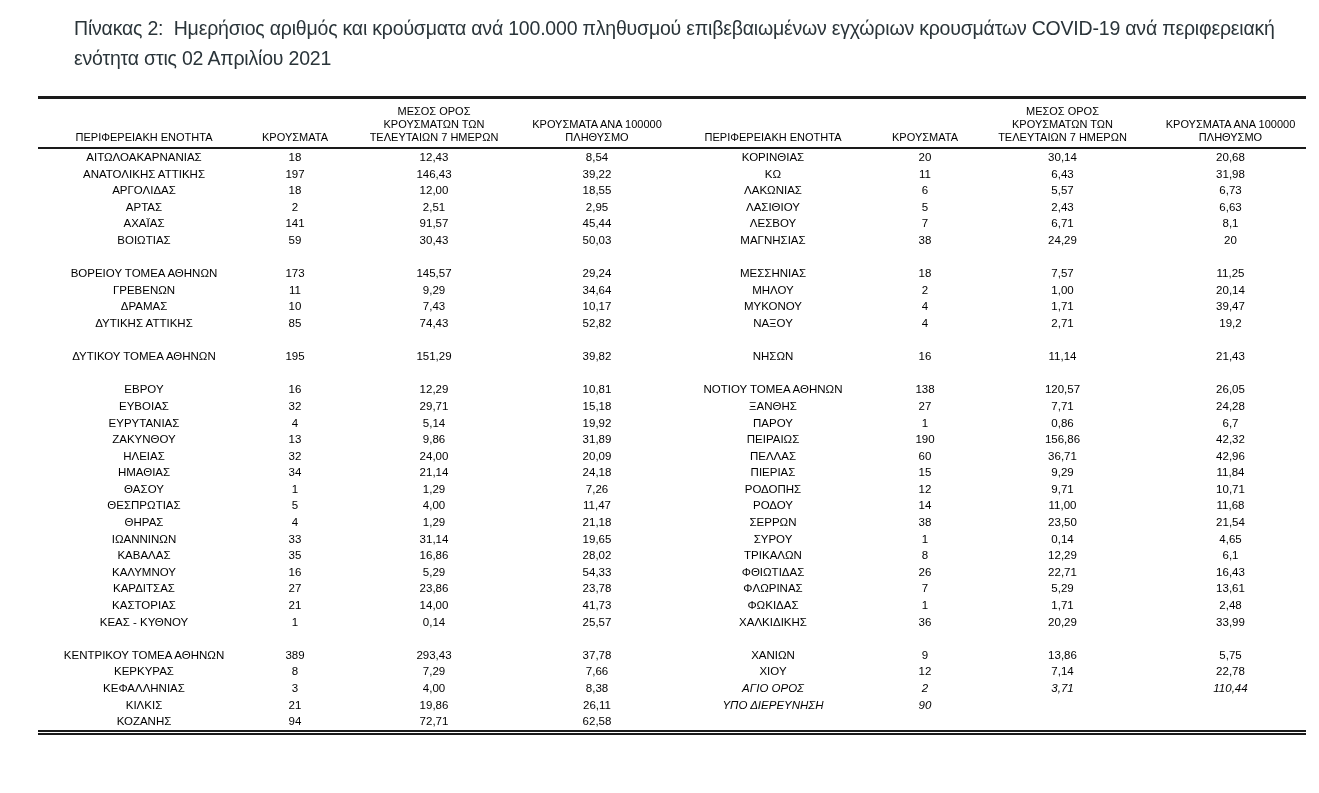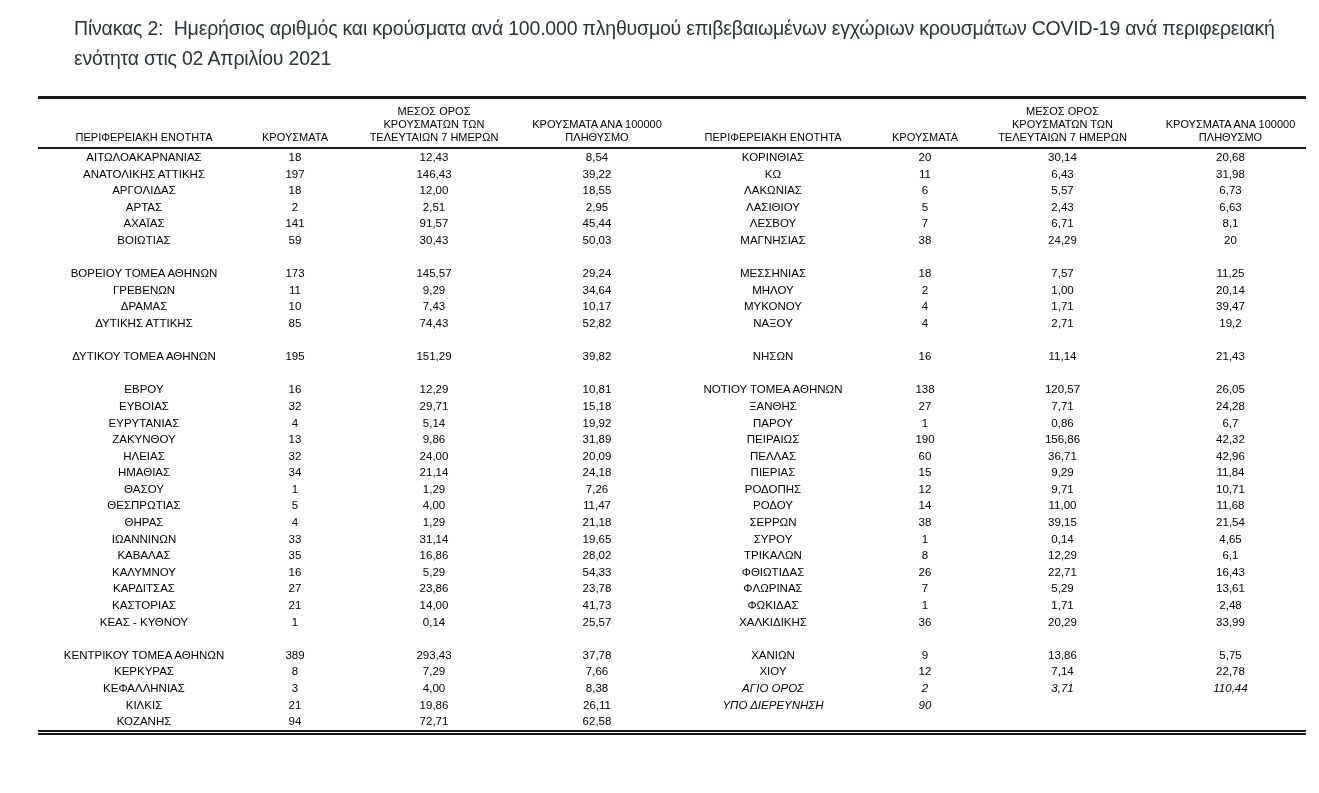--- a/index.html
+++ b/index.html
@@ -292,21 +292,21 @@
           <td>11,00</td>
           <td>11,68</td>
         </tr>
         <tr>
           <td>ΘΗΡΑΣ</td>
           <td>4</td>
           <td>1,29</td>
           <td>21,18</td>
           <td>ΣΕΡΡΩΝ</td>
           <td>38</td>
-          <td>39,15</td>
+          <td>23,50</td>
           <td>21,54</td>
         </tr>
         <tr>
           <td>ΙΩΑΝΝΙΝΩΝ</td>
           <td>33</td>
           <td>31,14</td>
           <td>19,65</td>
           <td>ΣΥΡΟΥ</td>
           <td>1</td>
           <td>0,14</td>

